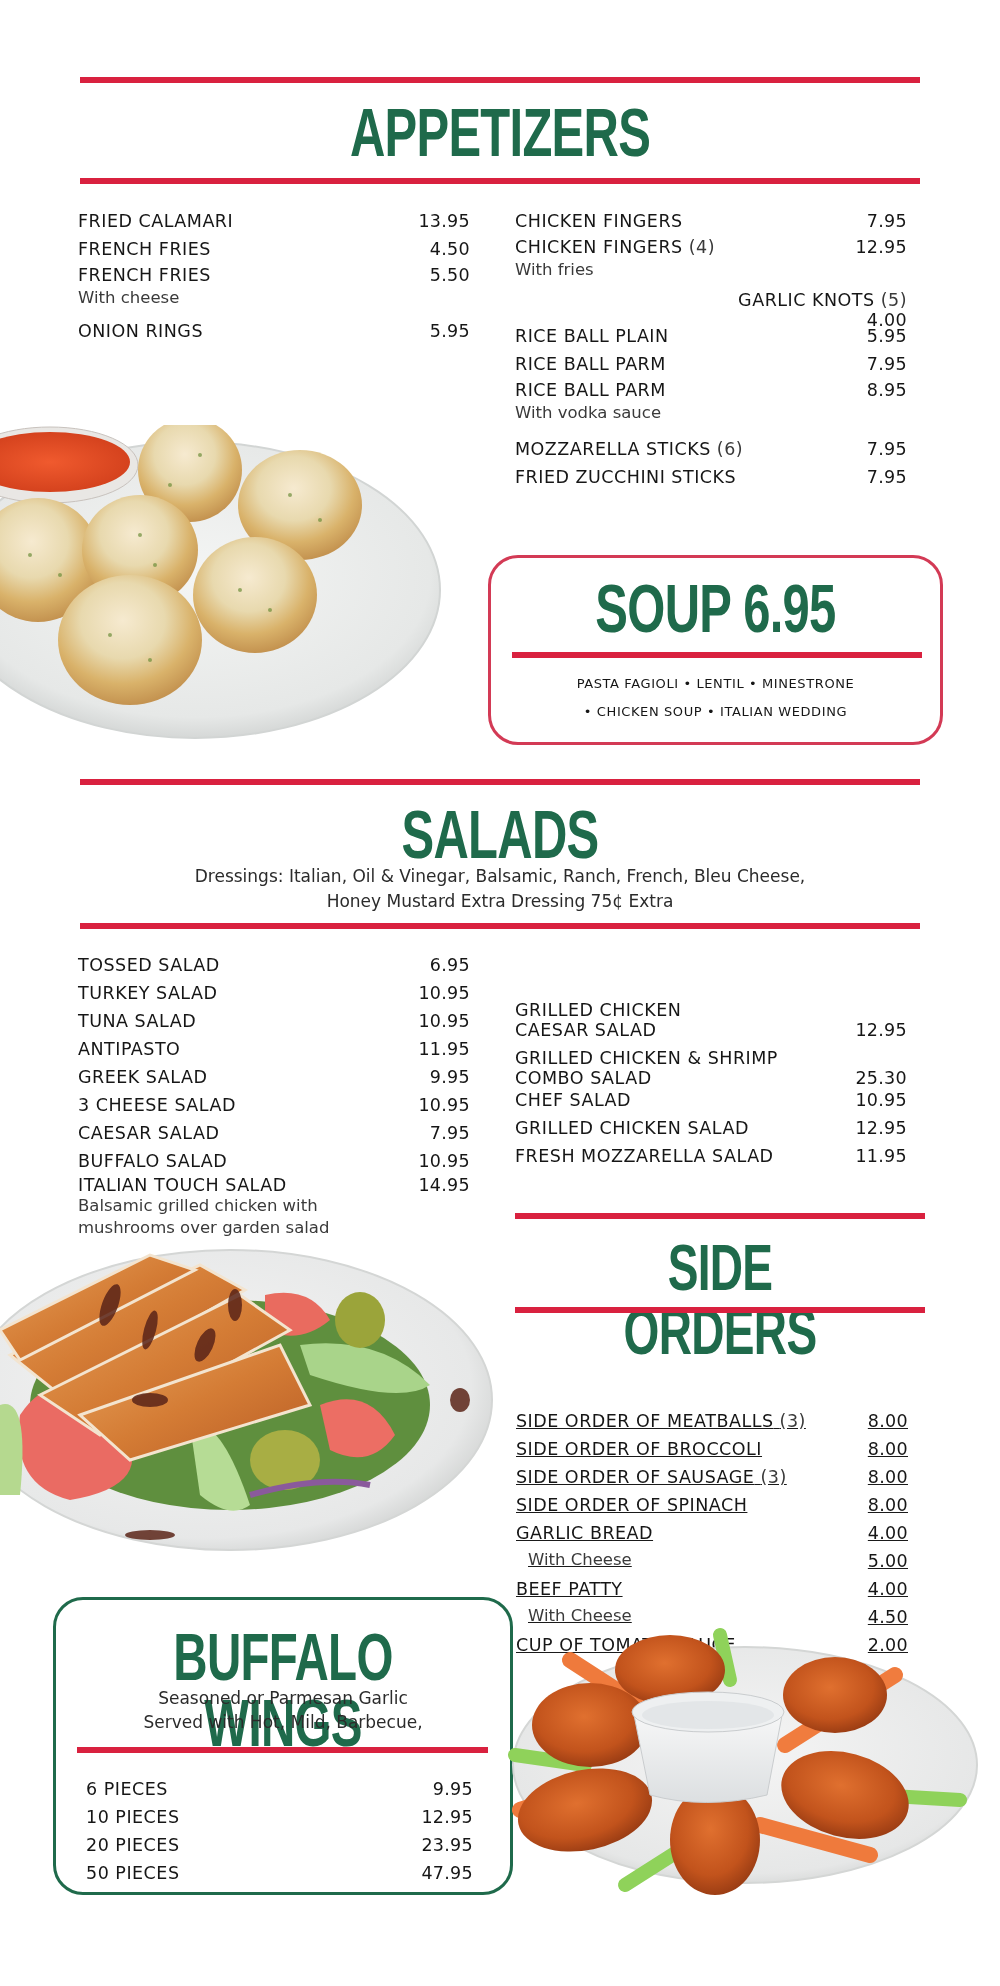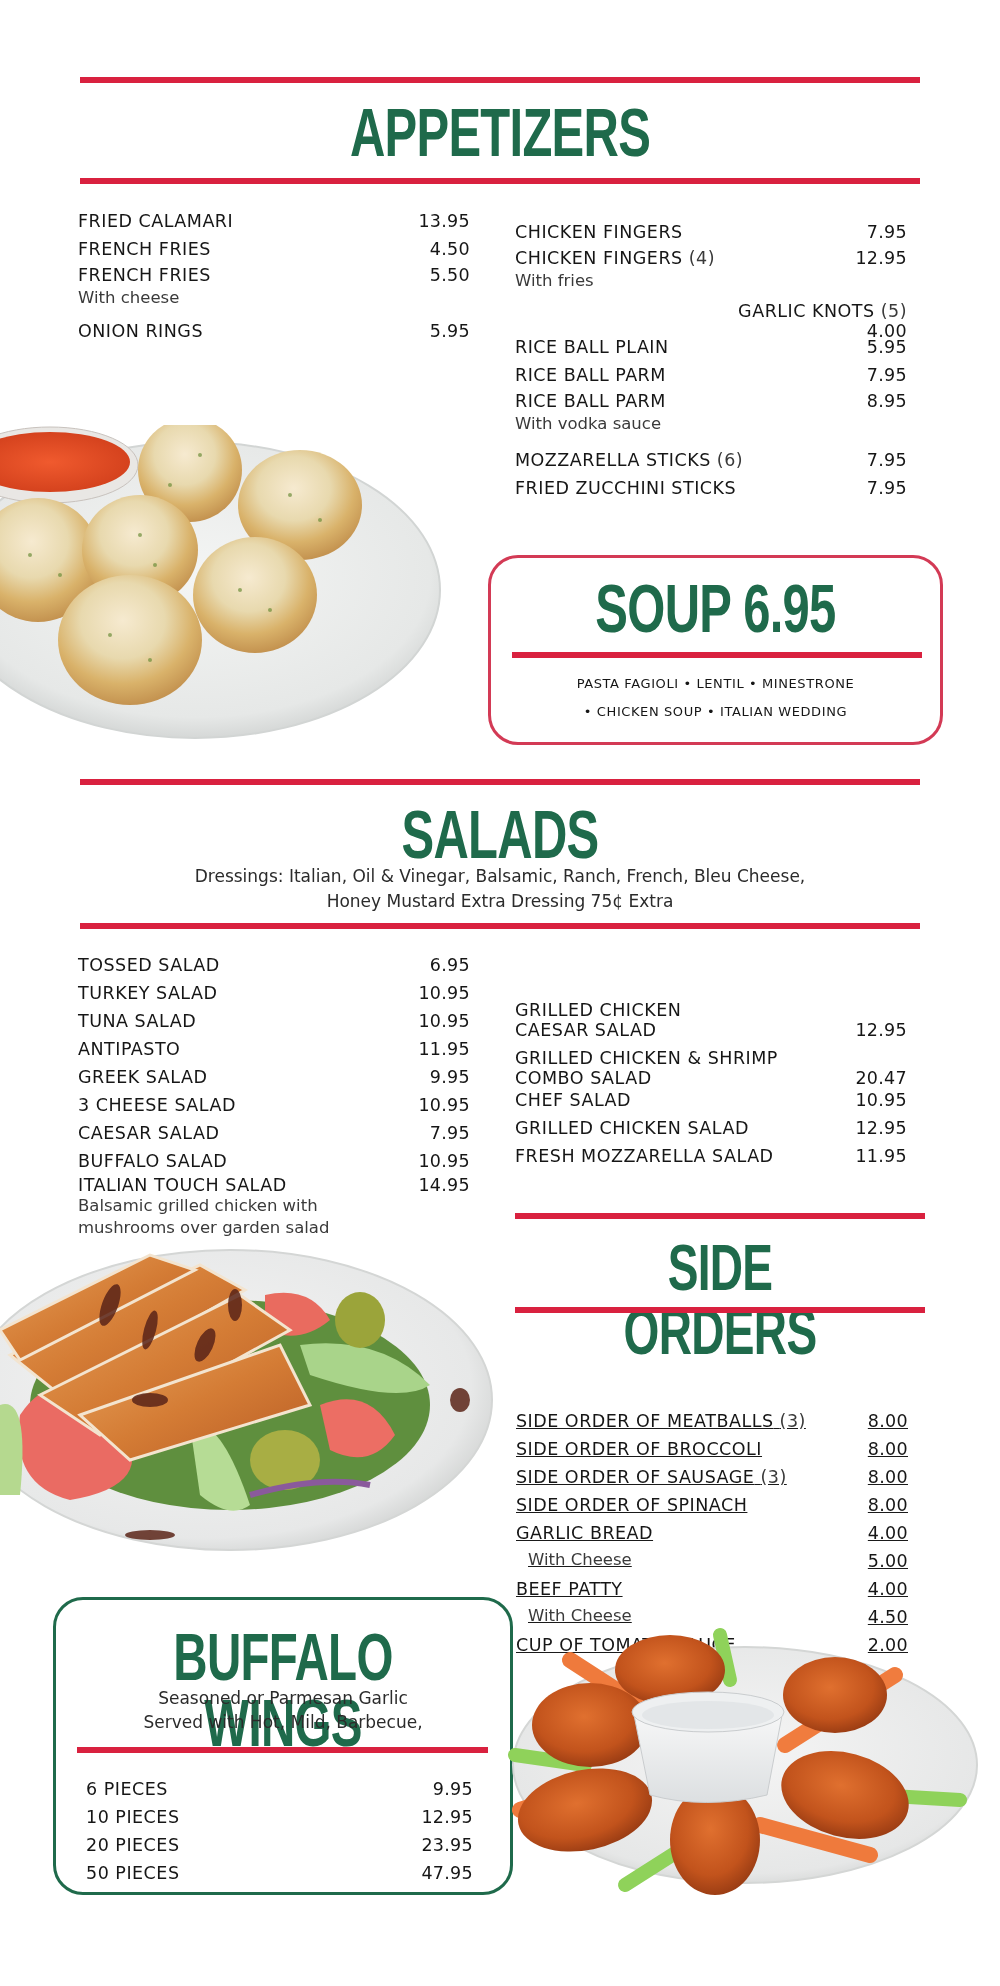--- a/index.html
+++ b/index.html
@@ -53,21 +53,21 @@
     <span class="name">FRENCH FRIES</span>
     <span class="price">5.50</span>
   </div>
   <div class="desc" style="height:28px;">With cheese</div>
   <div class="item" style="height:28px;gap:44px;">
     <span class="name">ONION RINGS</span>
     <span class="price">5.95</span>
   </div>
 </div>
 
-<div class="col" style="left:515px; top:214px; width:392px;">
+<div class="col" style="left:515px; top:203px; width:392px;">
   <div class="item" style="height:28px;">
     <span class="name">CHICKEN FINGERS</span>
     <span class="price">7.95</span>
   </div>
   <div class="item" style="height:26px;">
     <span class="name"><span>CHICKEN FINGERS</span> <span class="qty">(4)</span></span>
     <span class="price">12.95</span>
   </div>
   <div class="desc" style="height:33px;">With fries</div>
   <div class="item" style="height:28px;flex-direction:column;">
@@ -205,21 +205,21 @@
         <div>GRILLED CHICKEN</div>
         <div>CAESAR SALAD</div>
       </span>
     <span class="price">12.95</span>
   </div>
   <div class="item" style="height:48px; line-height:20px;">
     <span class="name">
         <div>GRILLED CHICKEN &amp; SHRIMP</div>
         <div>COMBO SALAD</div>
       </span>
-    <span class="price">20.47</span>
+    <span class="price">25.30</span>
   </div>
   <div class="item" style="height:22px;">
     <span class="name">CHEF SALAD</span>
     <span class="price">10.95</span>
   </div>
   <div class="item" style="height:28px;">
     <span class="name">GRILLED CHICKEN SALAD</span>
     <span class="price">12.95</span>
   </div>
   <div class="item" style="height:28px;">

